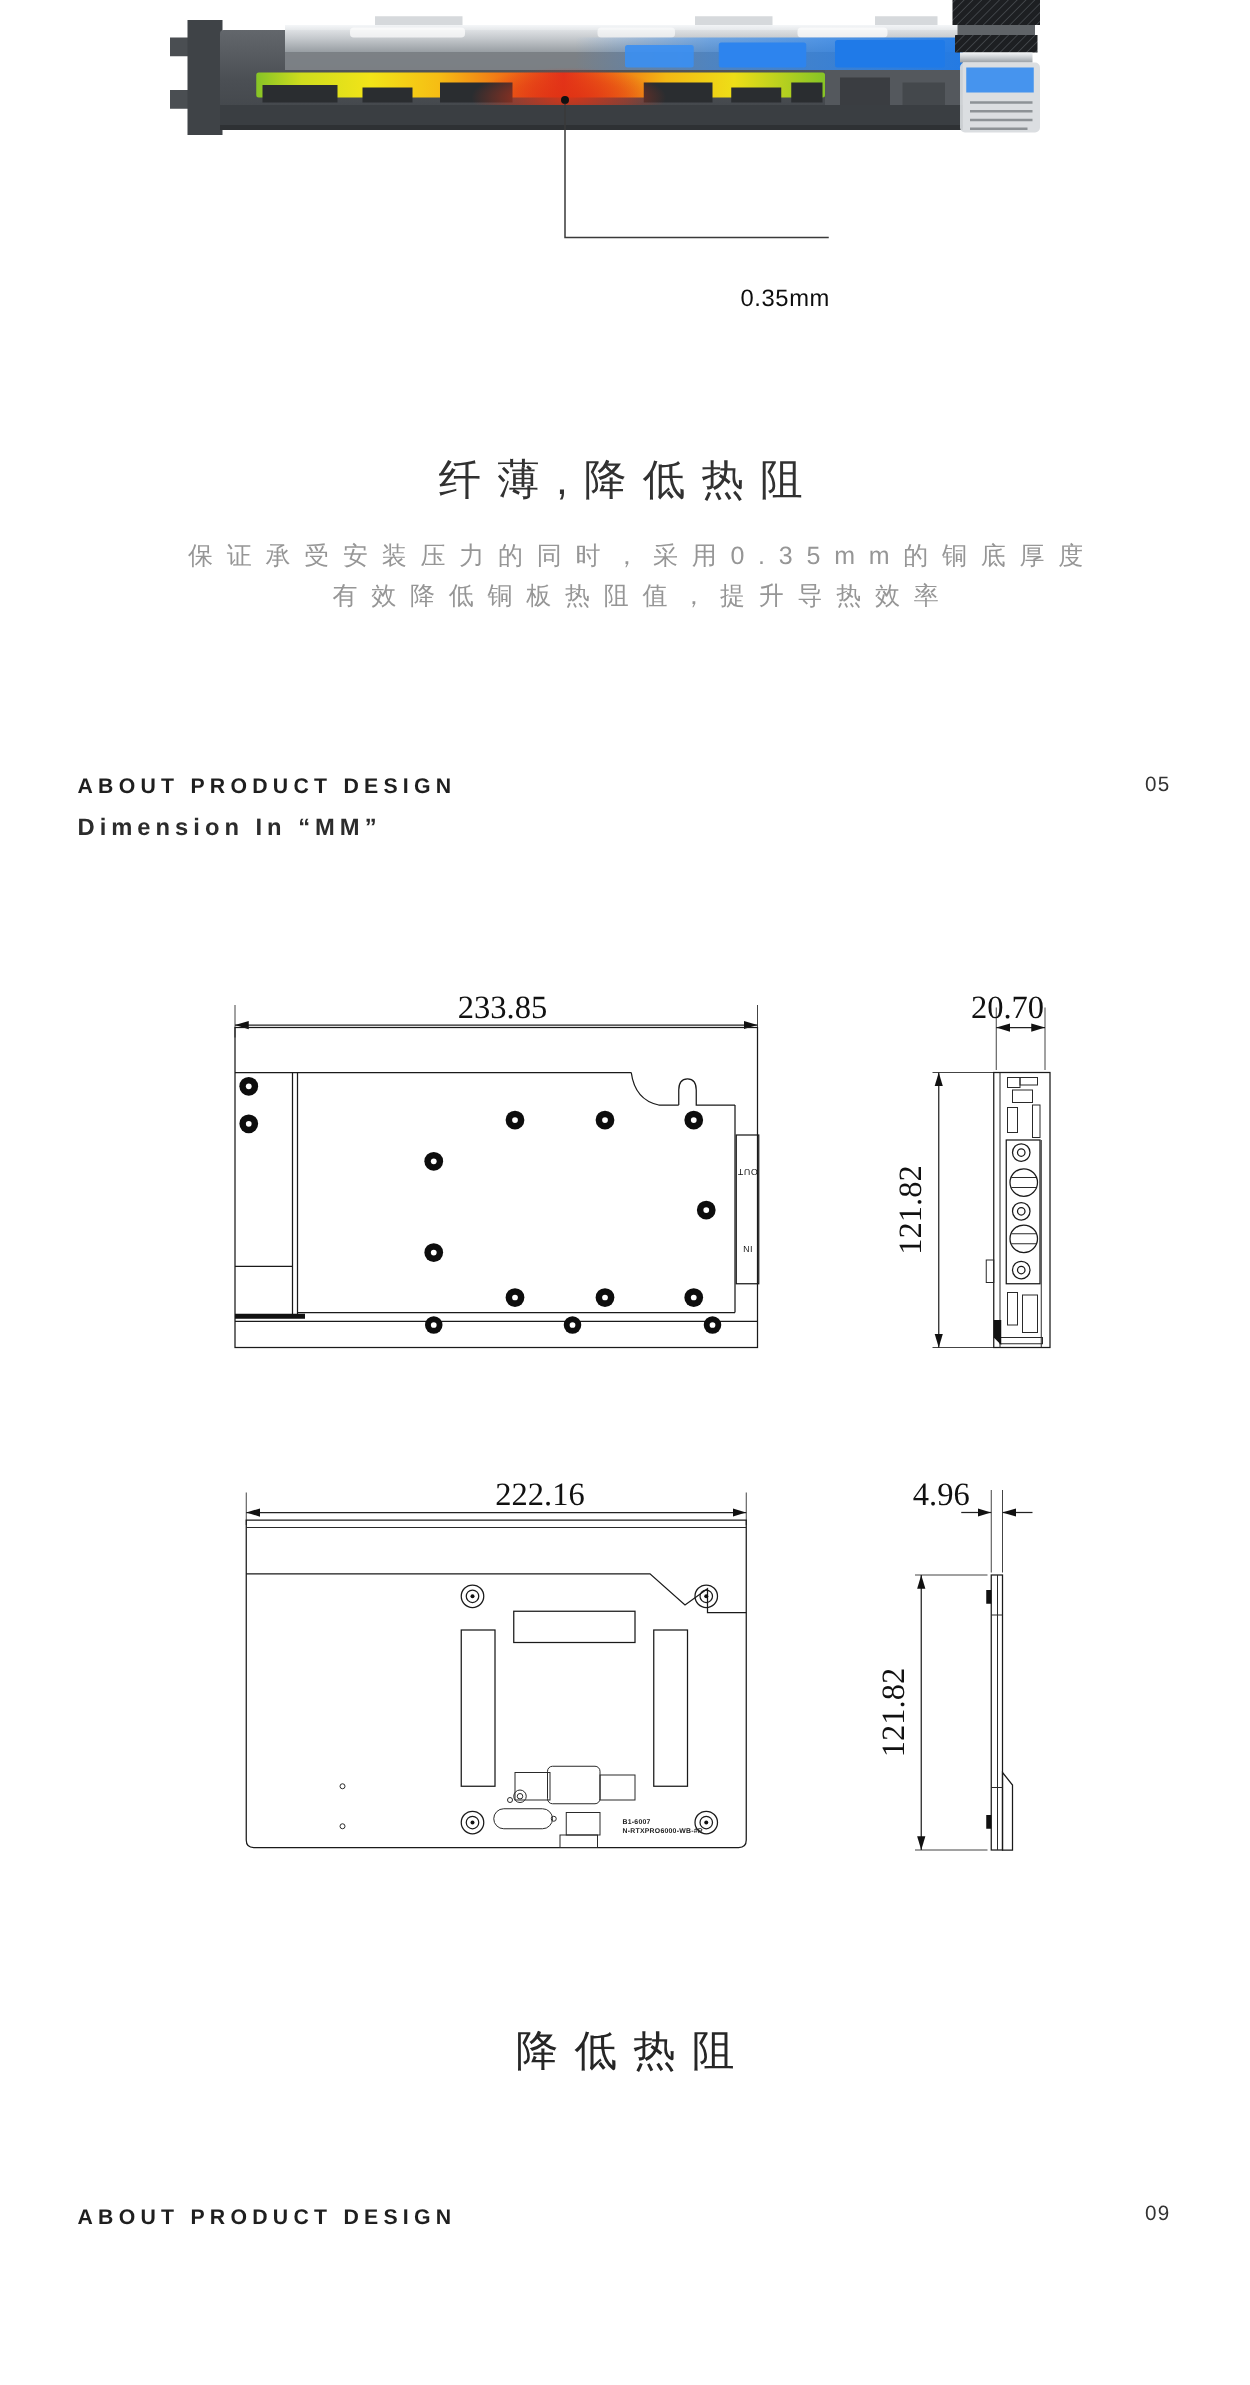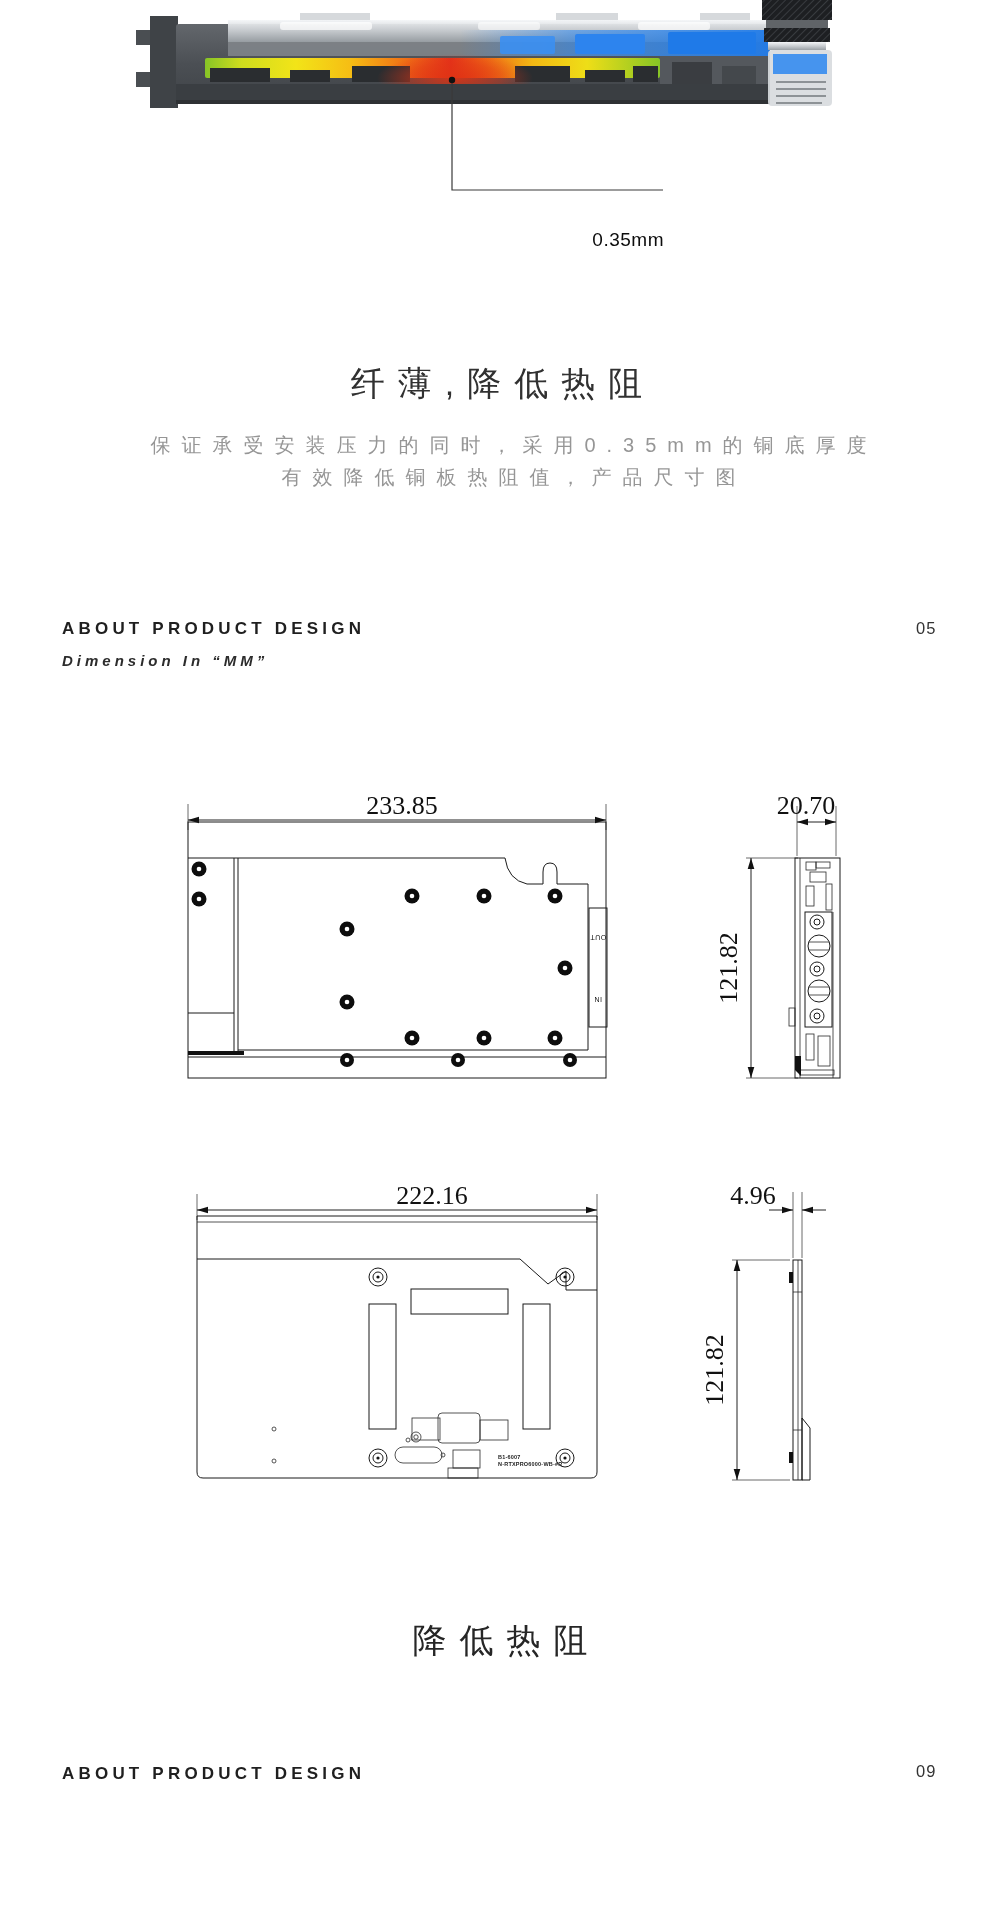--- a/index.html
+++ b/index.html
@@ -24,21 +24,21 @@
   .intro-sub{
     left:0;top:429px;width:1000px;text-align:center;
     font-size:20px;font-weight:400;color:#969696;
     letter-spacing:11px;padding-left:28px;box-sizing:border-box;line-height:32px;
   }
   
   .sec-title{
     font-size:17px;font-weight:600;color:#1f1f1f;letter-spacing:4.2px;white-space:nowrap;
   }
   .sec-sub{
-    font-size:15px;font-weight:600;color:#2c2c2c;letter-spacing:4px;white-space:nowrap;font-style:italic;
+    font-size:19px;font-weight:600;color:#2c2c2c;letter-spacing:4px;white-space:nowrap;
   }
   .page-num{font-size:16.5px;font-weight:500;color:#333;letter-spacing:1px;}
   #hdr-title{left:62px;top:619px;}
   #hdr-sub{left:62px;top:652px;}
   #hdr-num{left:916px;top:619px;}
   #ftr-title{left:62px;top:1764px;}
   #ftr-num{left:916px;top:1762px;}
   
   #drawings{left:0;top:770px;width:1000px;height:730px;}
   .cad{stroke:#1a1a1a;stroke-width:1;fill:none;}
@@ -158,21 +158,21 @@
     <circle cx="452" cy="80" r="3.2" fill="#111"></circle>
     <polyline points="452,83 452,190 663,190" fill="none" stroke="#3a3a3a" stroke-width="1.2"></polyline>
   </g>
 </svg>
 
 <div class="abs hero-label">0.35mm</div>
 
 <div class="abs intro-title">纤薄,降低热阻</div>
 <div class="abs intro-sub">
   <div>保证承受安装压力的同时，采用0.35mm的铜底厚度</div>
-  <div>有效降低铜板热阻值，产品尺寸图</div>
+  <div>有效降低铜板热阻值，提升导热效率</div>
 </div>
 
 <div class="abs sec-title" id="hdr-title">ABOUT PRODUCT DESIGN</div>
 <div class="abs sec-sub" id="hdr-sub">Dimension In “MM”</div>
 <div class="abs page-num" id="hdr-num">05</div>
 
 <svg id="drawings" class="abs" viewBox="0 770 1000 730" xmlns="http://www.w3.org/2000/svg">
   <defs>
     <marker id="arr" viewBox="0 0 10 8" refX="10" refY="4" markerWidth="11" markerHeight="9" orient="auto-start-reverse">
       <path d="M0,1 L10,4 L0,7 Z" fill="#111"></path>

